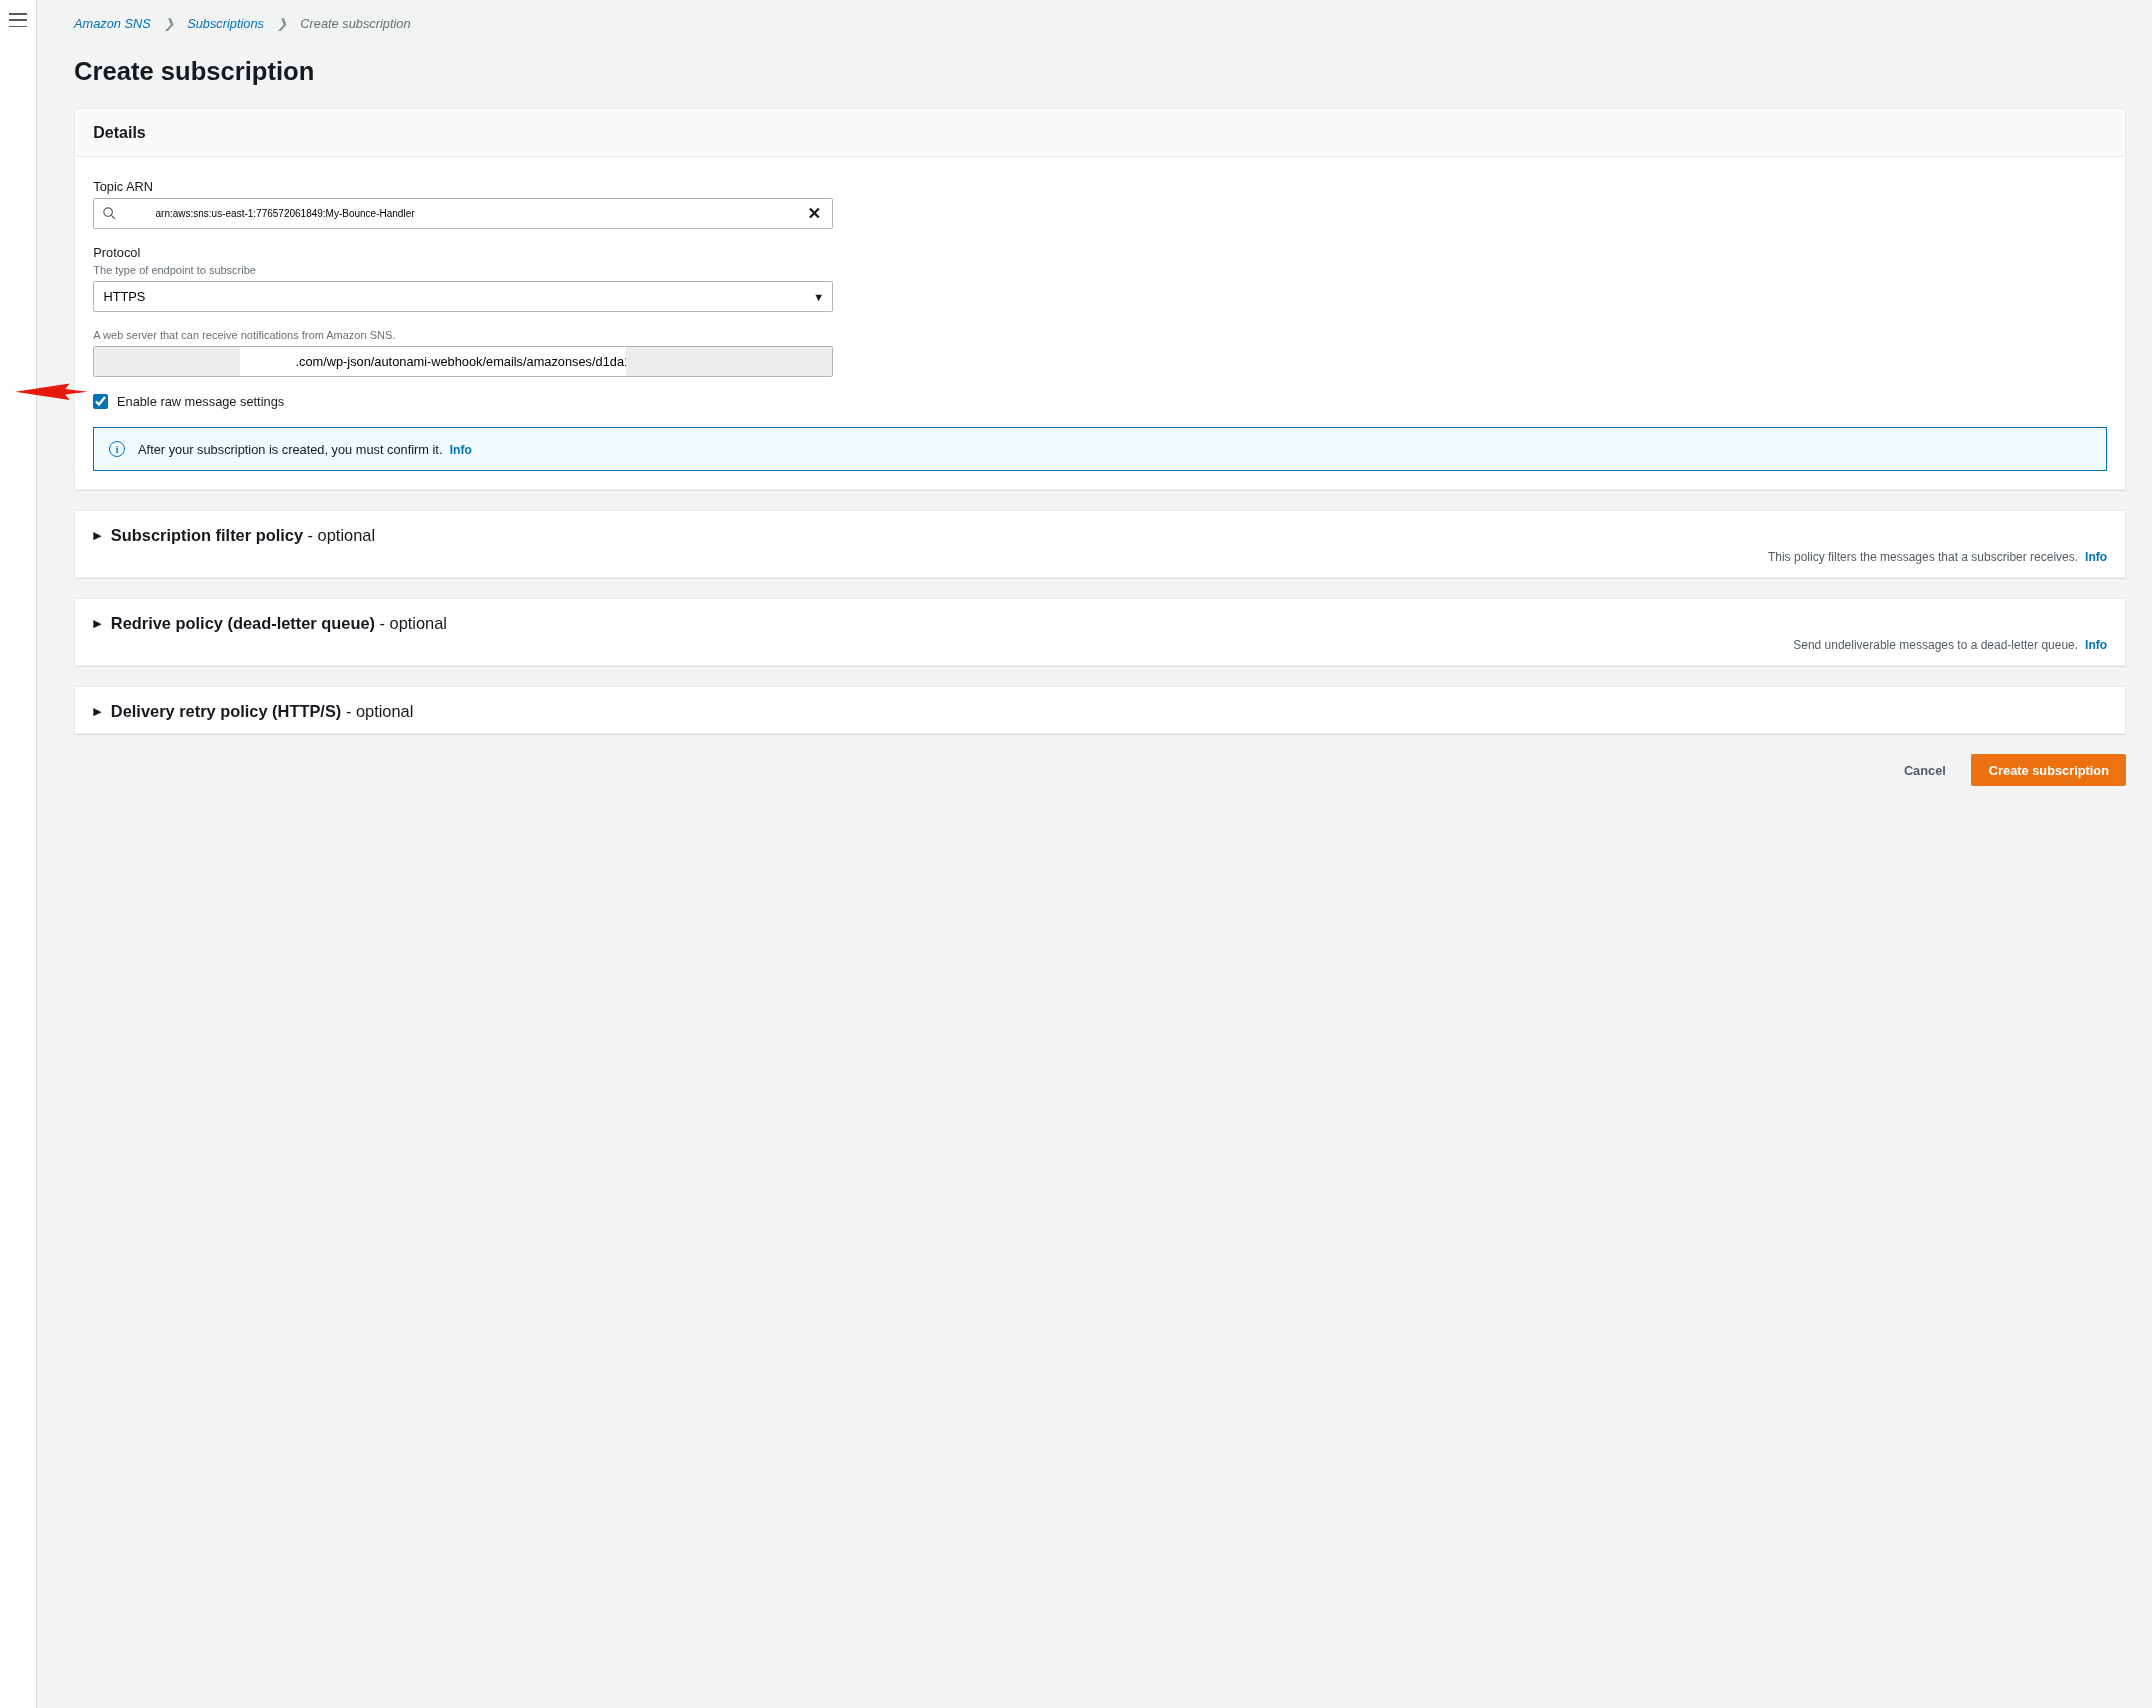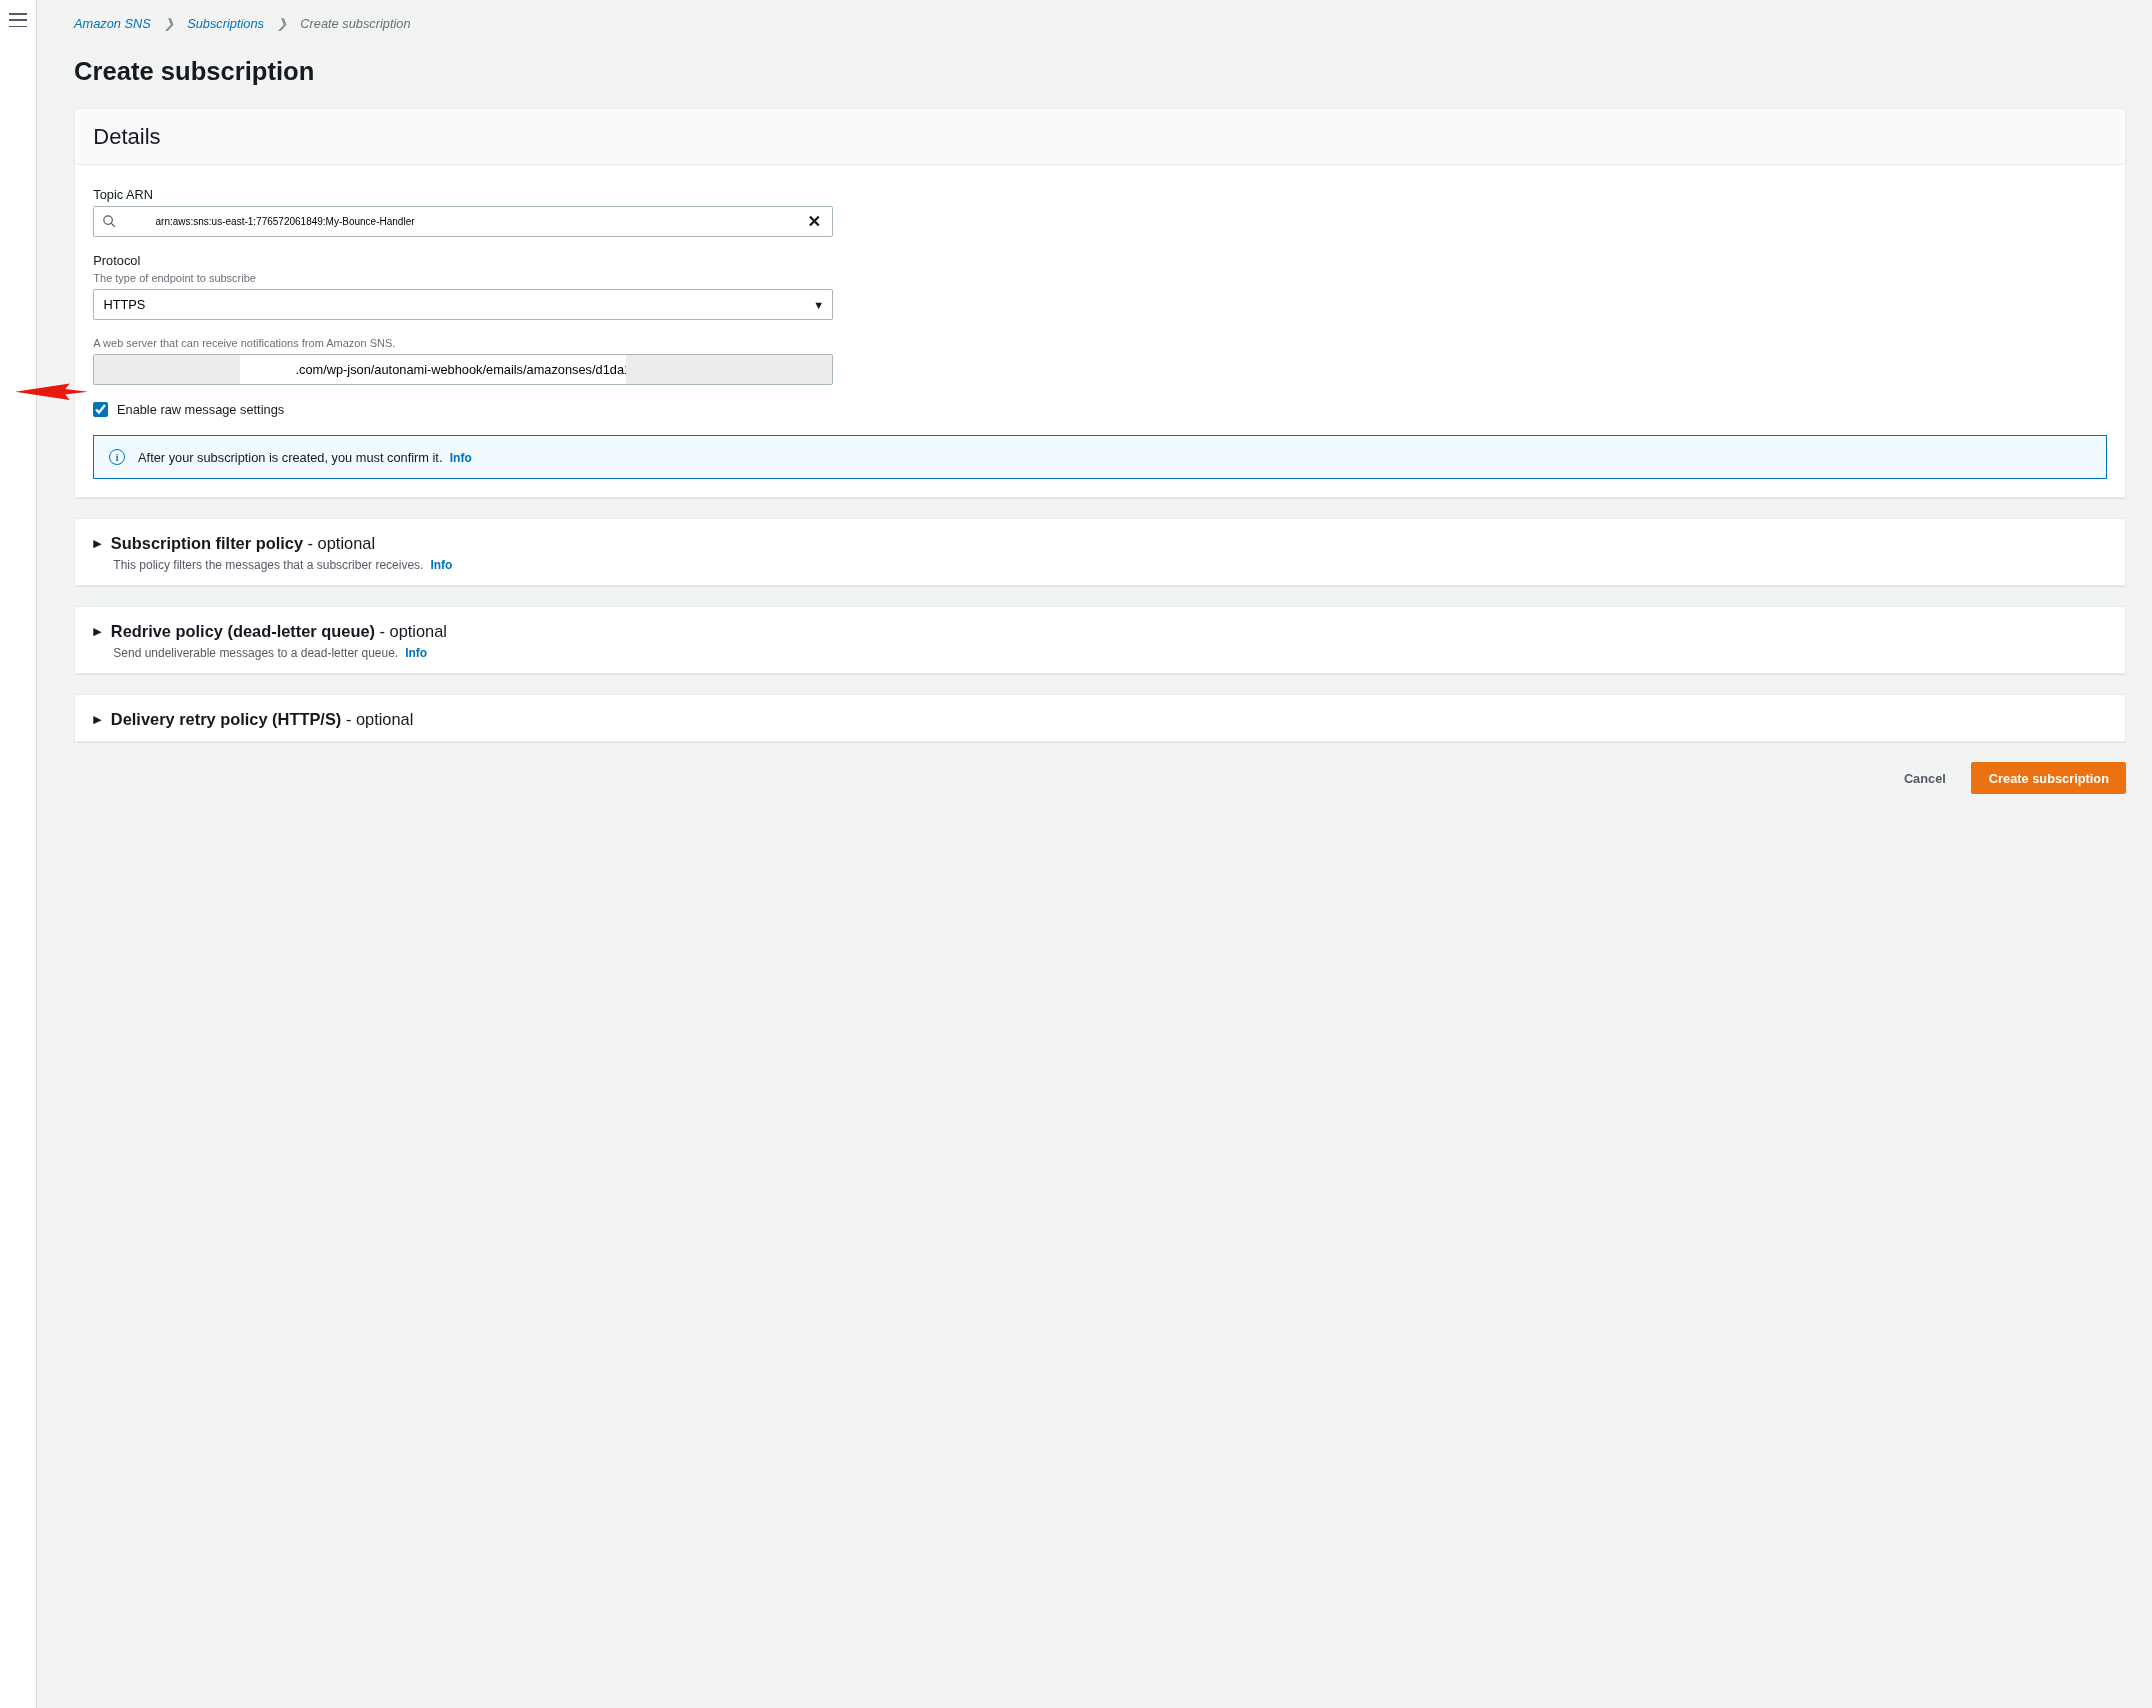--- a/index.html
+++ b/index.html
@@ -71,22 +71,22 @@
     border: 0.9px solid #eaeded;
     box-shadow: 0 0.9px 0.9px rgba(0,0,0,0.08);
     margin-bottom: 20px;
   }
   .panel-header {
     padding: 14.6px 18.3px;
     border-bottom: 0.9px solid #eaeded;
     background: #fafafa;
   }
   .panel-header h2 {
-    font-size: 22px;
-    font-weight: 400;
+    font-size: 16px;
+    font-weight: 700;
   }
   .panel-body {
     padding: 11px 18.3px 18.3px 18.3px;
   }
   .field {
     margin-top: 11px;
     margin-bottom: 16.4px;
   }
   .field-label {
     font-size: 12.8px;
@@ -246,23 +246,24 @@
   }
   .collapsible .title {
     font-size: 16.4px;
     font-weight: 700;
   }
   .collapsible .title .opt {
     font-weight: 400;
   }
   .collapsible .desc {
     margin-top: 5.5px;
-    margin-left: 20px;
+    margin-left: 33px;
     font-size: 12px;
     color: #545b64;
+    text-align: right;
   }
 
   .footer-actions {
     display: flex;
     justify-content: flex-end;
     gap: 12.8px;
     margin-top: 9.1px;
     align-items: center;
   }
   .btn-cancel {

